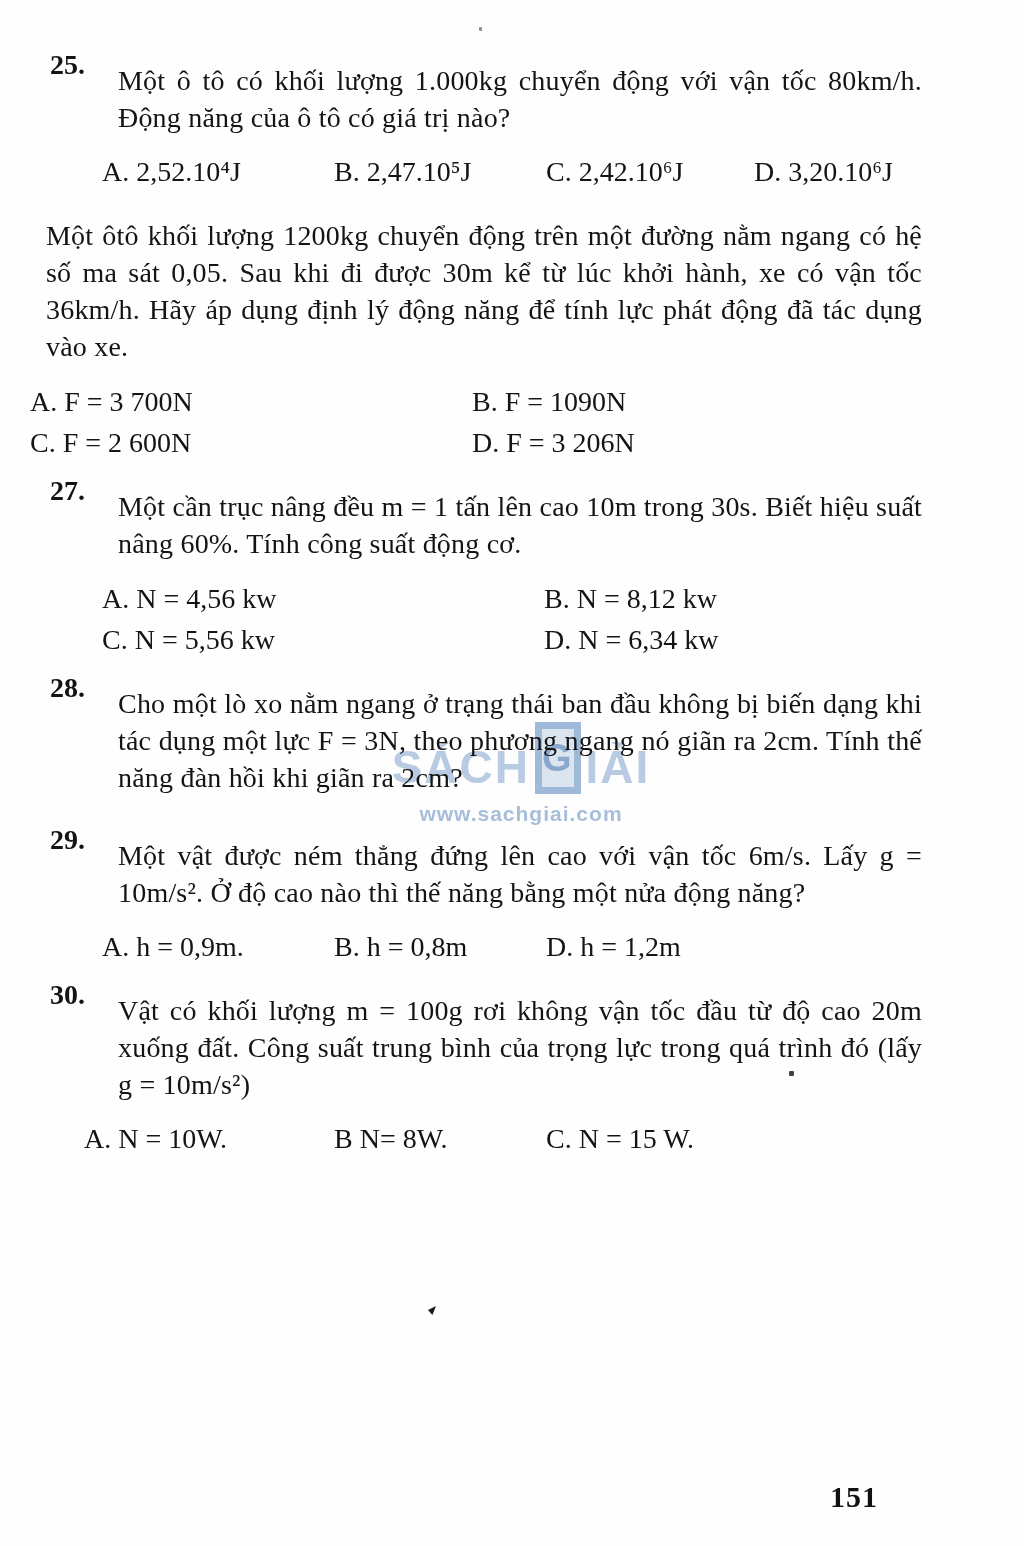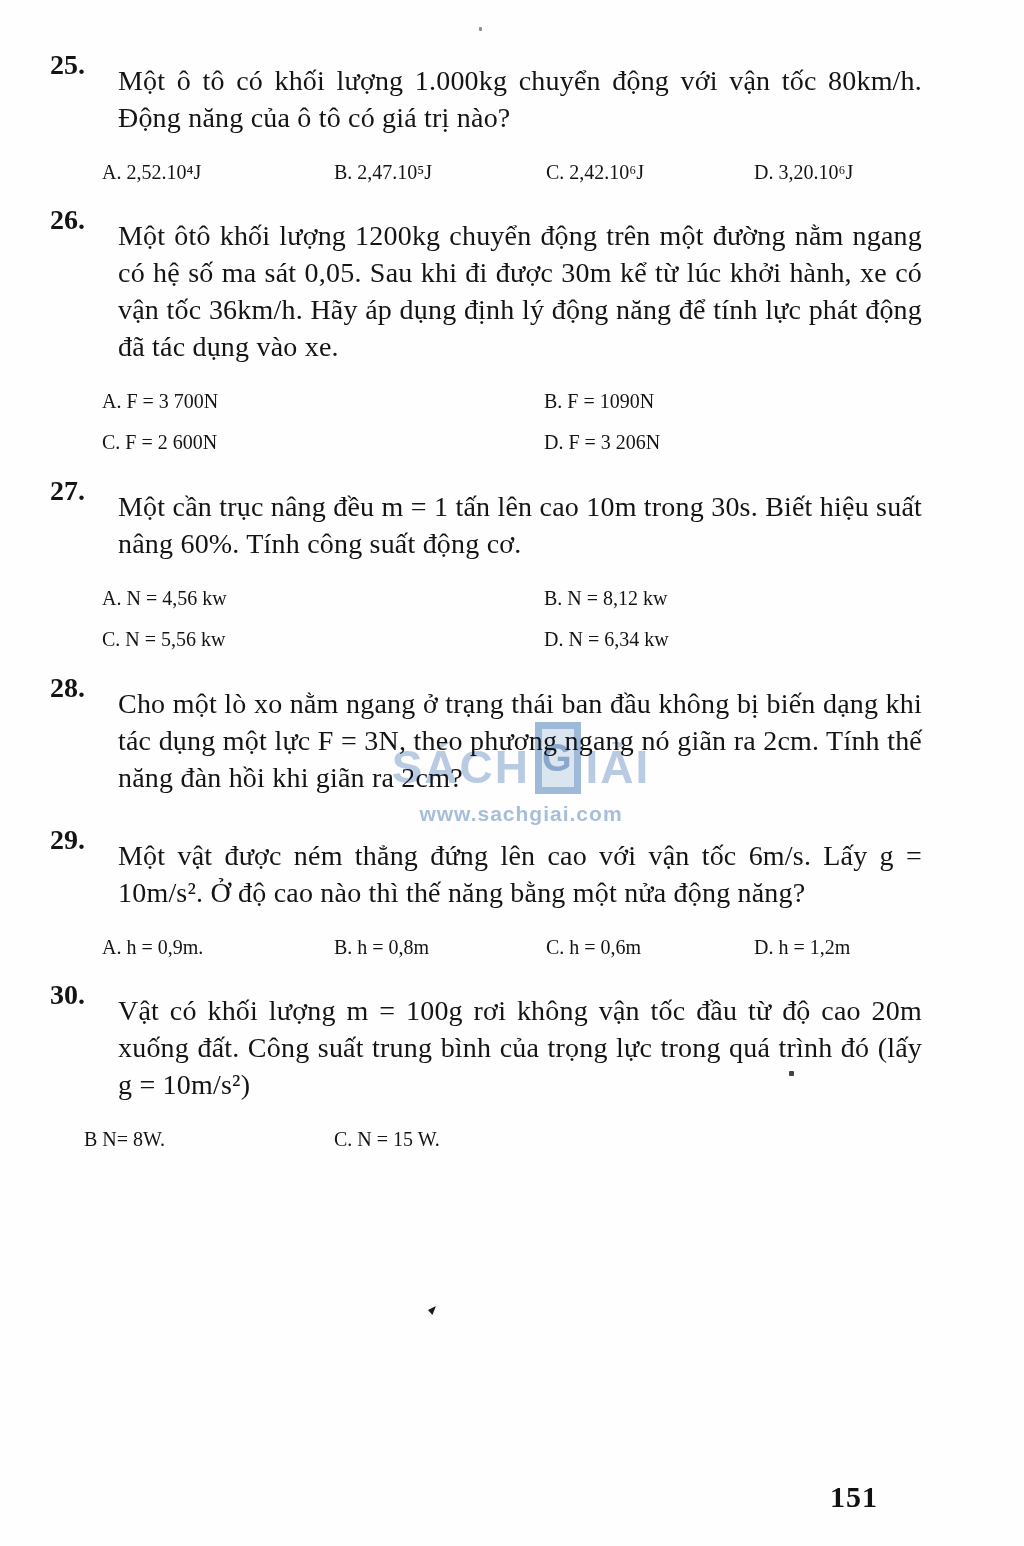--- a/index.html
+++ b/index.html
@@ -38,21 +38,21 @@
   }
   .qtext {
     margin: 16px;
     font-size: 28px;
     line-height: 37px;
     text-align: justify;
     letter-spacing: 0.2px;
   }
   .answers {
     margin-top: 5px;
-    font-size: 20px;
+    font-size: 28px;
   }
   .answers.row4 {
     display: grid;
     grid-template-columns: 232px 212px 208px 1fr;
     line-height: 40px;
   }
   .answers.row4.shift-left {
     margin-left: -18px;
     grid-template-columns: 250px 212px 208px 1fr;
   }
@@ -154,21 +154,20 @@
         <div class="answers row4">
           <span class="answer">A. 2,52.10⁴J</span>
           <span class="answer">B. 2,47.10⁵J</span>
           <span class="answer">C. 2,42.10⁶J</span>
           <span class="answer">D. 3,20.10⁶J</span>
         </div>
       </div>
     </div>
 
     <div class="question">
-      <div class="qnum">26.</div>
       <div class="qbody">
         <p class="qtext">Một ôtô khối lượng 1200kg chuyển động trên một đường nằm ngang có hệ số ma sát 0,05. Sau khi đi được 30m kể từ lúc khởi hành, xe có vận tốc 36km/h. Hãy áp dụng định lý động năng để tính lực phát động đã tác dụng vào xe.</p>
         <div class="answers grid2">
           <span class="answer">A. F = 3 700N</span>
           <span class="answer">B. F = 1090N</span>
           <span class="answer">C. F = 2 600N</span>
           <span class="answer">D. F = 3 206N</span>
         </div>
       </div>
     </div>
@@ -193,31 +192,31 @@
       </div>
     </div>
 
     <div class="question">
       <div class="qnum">29.</div>
       <div class="qbody">
         <p class="qtext">Một vật được ném thẳng đứng lên cao với vận tốc 6m/s. Lấy g = 10m/s². Ở độ cao nào thì thế năng bằng một nửa động năng?</p>
         <div class="answers row4">
           <span class="answer">A. h = 0,9m.</span>
           <span class="answer">B. h = 0,8m</span>
-          <span class="answer">C. h = 0,6m</span>
           <span class="answer">D. h = 1,2m</span>
         </div>
       </div>
     </div>
 
     <div class="question">
       <div class="qnum">30.</div>
       <div class="qbody">
         <p class="qtext">Vật có khối lượng m = 100g rơi không vận tốc đầu từ độ cao 20m xuống đất. Công suất trung bình của trọng lực trong quá trình đó (lấy g = 10m/s²)</p>
         <div class="answers row4 shift-left">
+          <span class="answer">A. N = 10W.</span>
           <span class="answer">B N= 8W.</span>
           <span class="answer">C. N = 15 W.</span>
         </div>
       </div>
     </div>
 
   </div>
 
   <div class="page-number">151</div>
 

